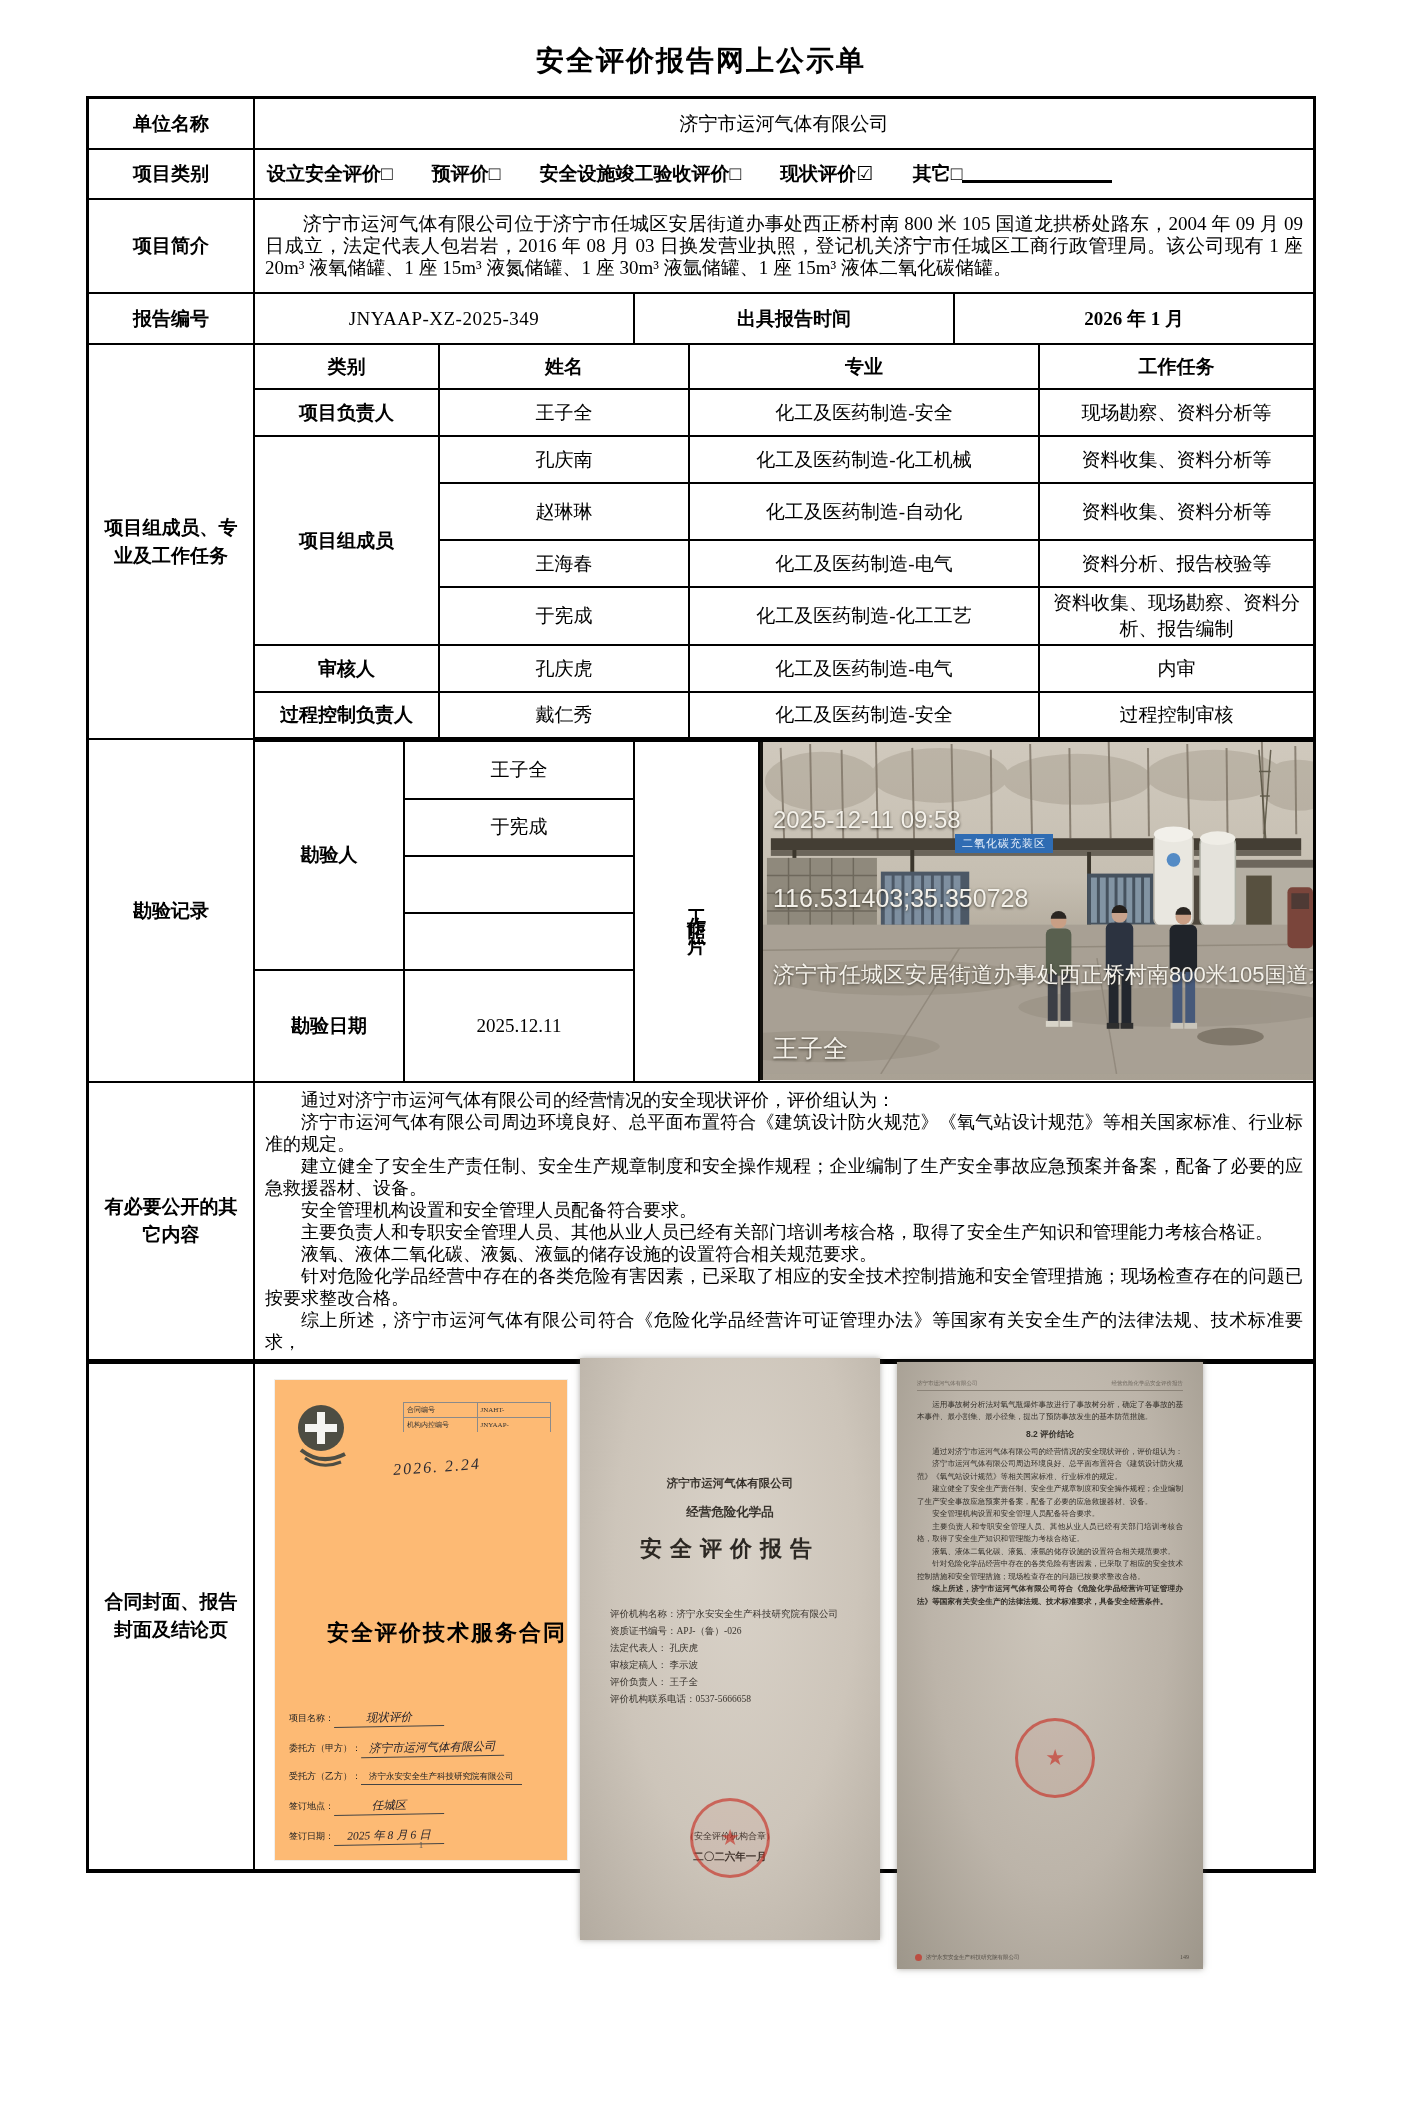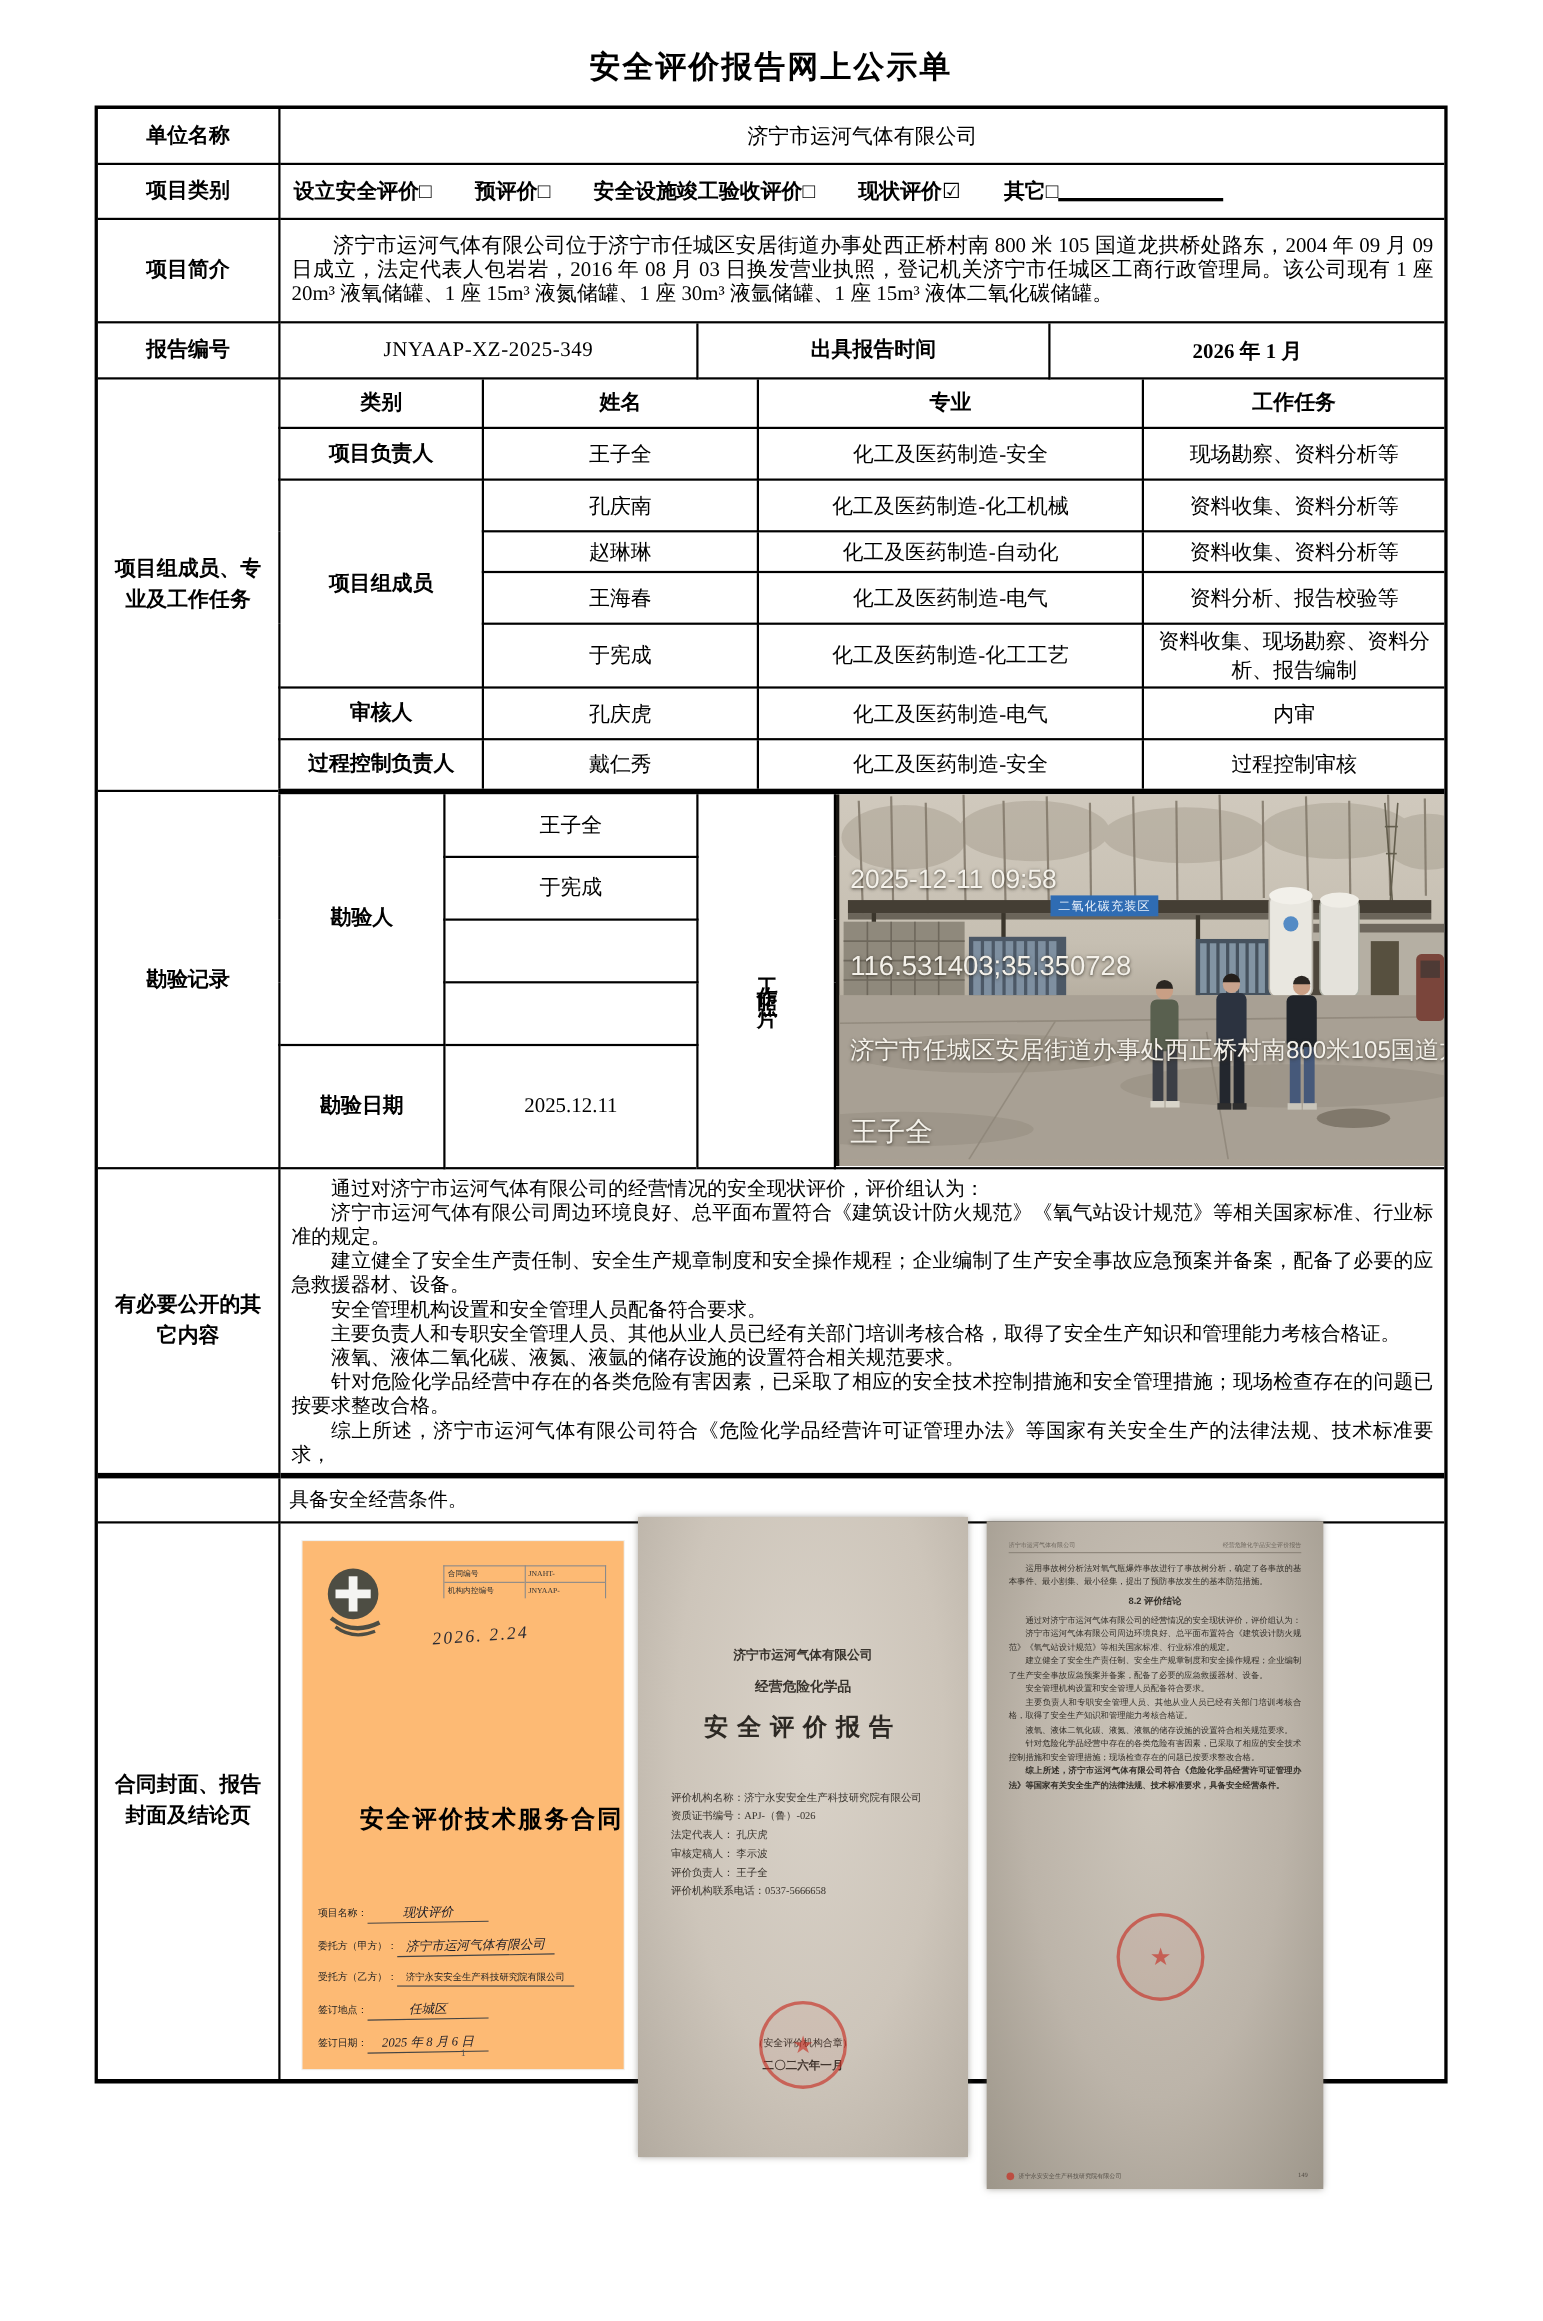--- a/index.html
+++ b/index.html
@@ -164,21 +164,21 @@
       <td class="val">王子全</td>
       <td class="val">化工及医药制造-安全</td>
       <td class="val lastcol">现场勘察、资料分析等</td>
     </tr>
     <tr style="height:47px">
       <td class="lbl" rowspan="4">项目组成员</td>
       <td class="val">孔庆南</td>
       <td class="val">化工及医药制造-化工机械</td>
       <td class="val lastcol">资料收集、资料分析等</td>
     </tr>
-    <tr style="height:37px">
+    <tr style="height:57px">
       <td class="val">赵琳琳</td>
       <td class="val">化工及医药制造-自动化</td>
       <td class="val lastcol">资料收集、资料分析等</td>
     </tr>
     <tr style="height:47px">
       <td class="val">王海春</td>
       <td class="val">化工及医药制造-电气</td>
       <td class="val lastcol">资料分析、报告校验等</td>
     </tr>
     <tr style="height:47px">
@@ -398,32 +398,20 @@
         <p>安全管理机构设置和安全管理人员配备符合要求。</p>
         <p>主要负责人和专职安全管理人员、其他从业人员已经有关部门培训考核合格，取得了安全生产知识和管理能力考核合格证。</p>
         <p>液氧、液体二氧化碳、液氮、液氩的储存设施的设置符合相关规范要求。</p>
         <p>针对危险化学品经营中存在的各类危险有害因素，已采取了相应的安全技术控制措施和安全管理措施；现场检查存在的问题已按要求整改合格。</p>
         <p>综上所述，济宁市运河气体有限公司符合《危险化学品经营许可证管理办法》等国家有关安全生产的法律法规、技术标准要求，</p>
       </td>
     </tr>
   </tbody>
     </table>
 
-  <table>
-    <colgroup>
-        <col style="width:165px">
-        <col>
-      </colgroup>
-    <tbody>
-        <tr style="height:40px">
-      <td></td>
-      <td class="val-left lastcol" style="font-size:18px">具备安全经营条件。</td>
-    </tr>
-  </tbody>
-    </table>
 
   <table class="last-table">
     <colgroup>
         <col style="width:165px">
         <col>
       </colgroup>
     <tbody>
         <tr>
       <td class="lbl">合同封面、报告封面及结论页</td>
       <td class="attach-cell lastcol">

